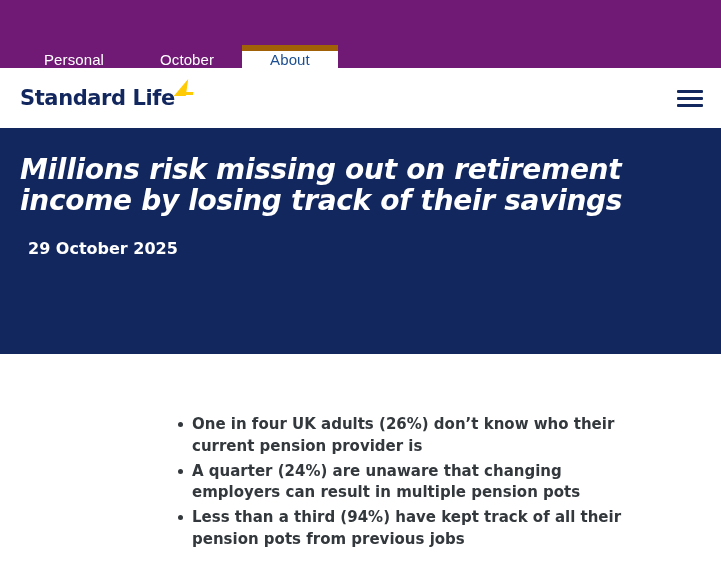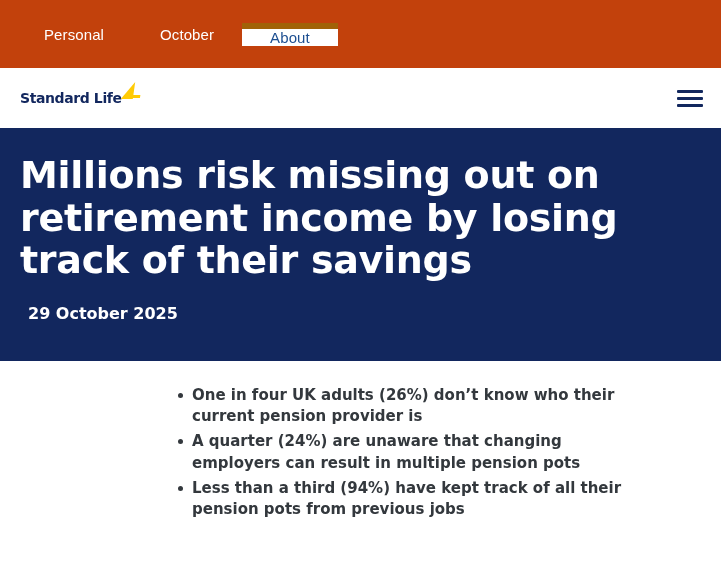--- a/index.html
+++ b/index.html
@@ -17,23 +17,23 @@
     width: 721px;
     height: 571px;
     background: #ffffff;
     overflow: hidden;
   }
 
   
   .top-nav {
     position: relative;
     display: flex;
-    align-items: center;
+    align-items: flex-end;
     height: 68px;
-    background: #c2410c;
+    background: #701a75;
     padding-left: 16px;
   }
   .top-nav-item {
     display: flex;
     align-items: center;
     justify-content: center;
     padding: 0 28px;
     color: #ffffff;
     font-size: 15px;
     font-weight: 400;
@@ -57,21 +57,21 @@
     justify-content: space-between;
     padding: 0 18px 0 20px;
   }
   .logo-wrap {
     position: relative;
     display: flex;
     align-items: flex-end;
   }
   .logo-text {
     font-family: "DejaVu Sans", sans-serif;
-    font-size: 14px;
+    font-size: 21px;
     font-weight: bold;
     color: #12275e;
     letter-spacing: -0.4px;
     line-height: 1;
   }
   .logo-swoosh {
     position: absolute;
     right: -12px;
     top: -9px;
     width: 0;
@@ -107,39 +107,40 @@
 
   
   .hero {
     background: #12275e;
     padding: 26px 20px 30px 20px;
     min-height: 226px;
   }
   .hero-title {
     font-family: "DejaVu Sans", sans-serif;
     color: #ffffff;
-    font-size: 38px;
+    font-size: 28px;
     font-weight: bold;
     line-height: 1.12;
     letter-spacing: -0.3px;
     margin: 0 0 22px 0;
     max-width: 620px;
+    font-style: italic;
   }
   .hero-date {
     font-family: "DejaVu Sans", sans-serif;
     color: #ffffff;
     font-size: 16px;
     font-weight: bold;
     margin: 8px;
   }
 
   
   .article {
     background: #ffffff;
-    padding: 24px 20px 0 20px;
+    padding: 60px 20px 0 20px;
   }
   .bullets {
     margin: 0 0 0 140px;
     padding: 0 0 0 18px;
     max-width: 470px;
     list-style: none;
   }
   .bullets li {
     position: relative;
     font-family: "DejaVu Sans", sans-serif;

